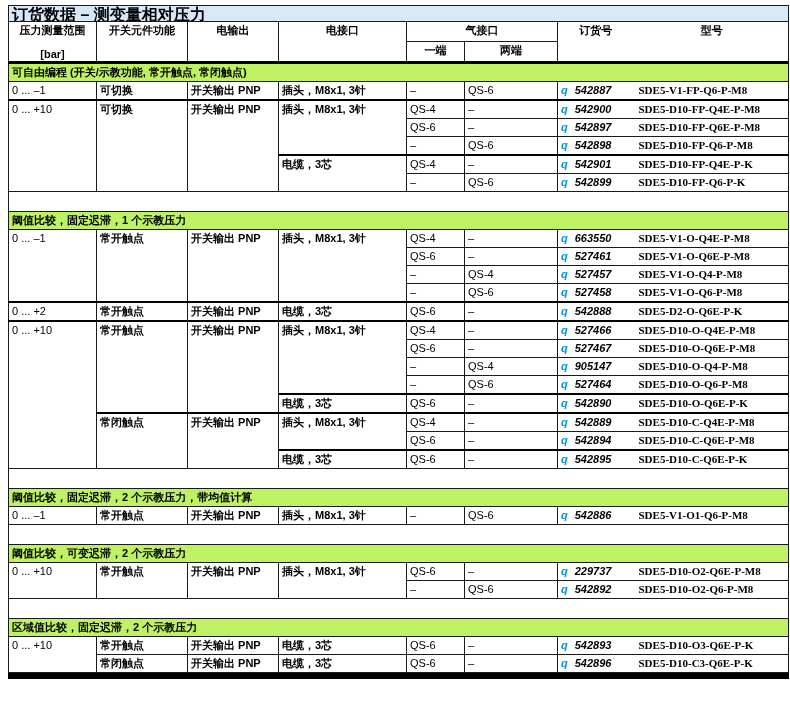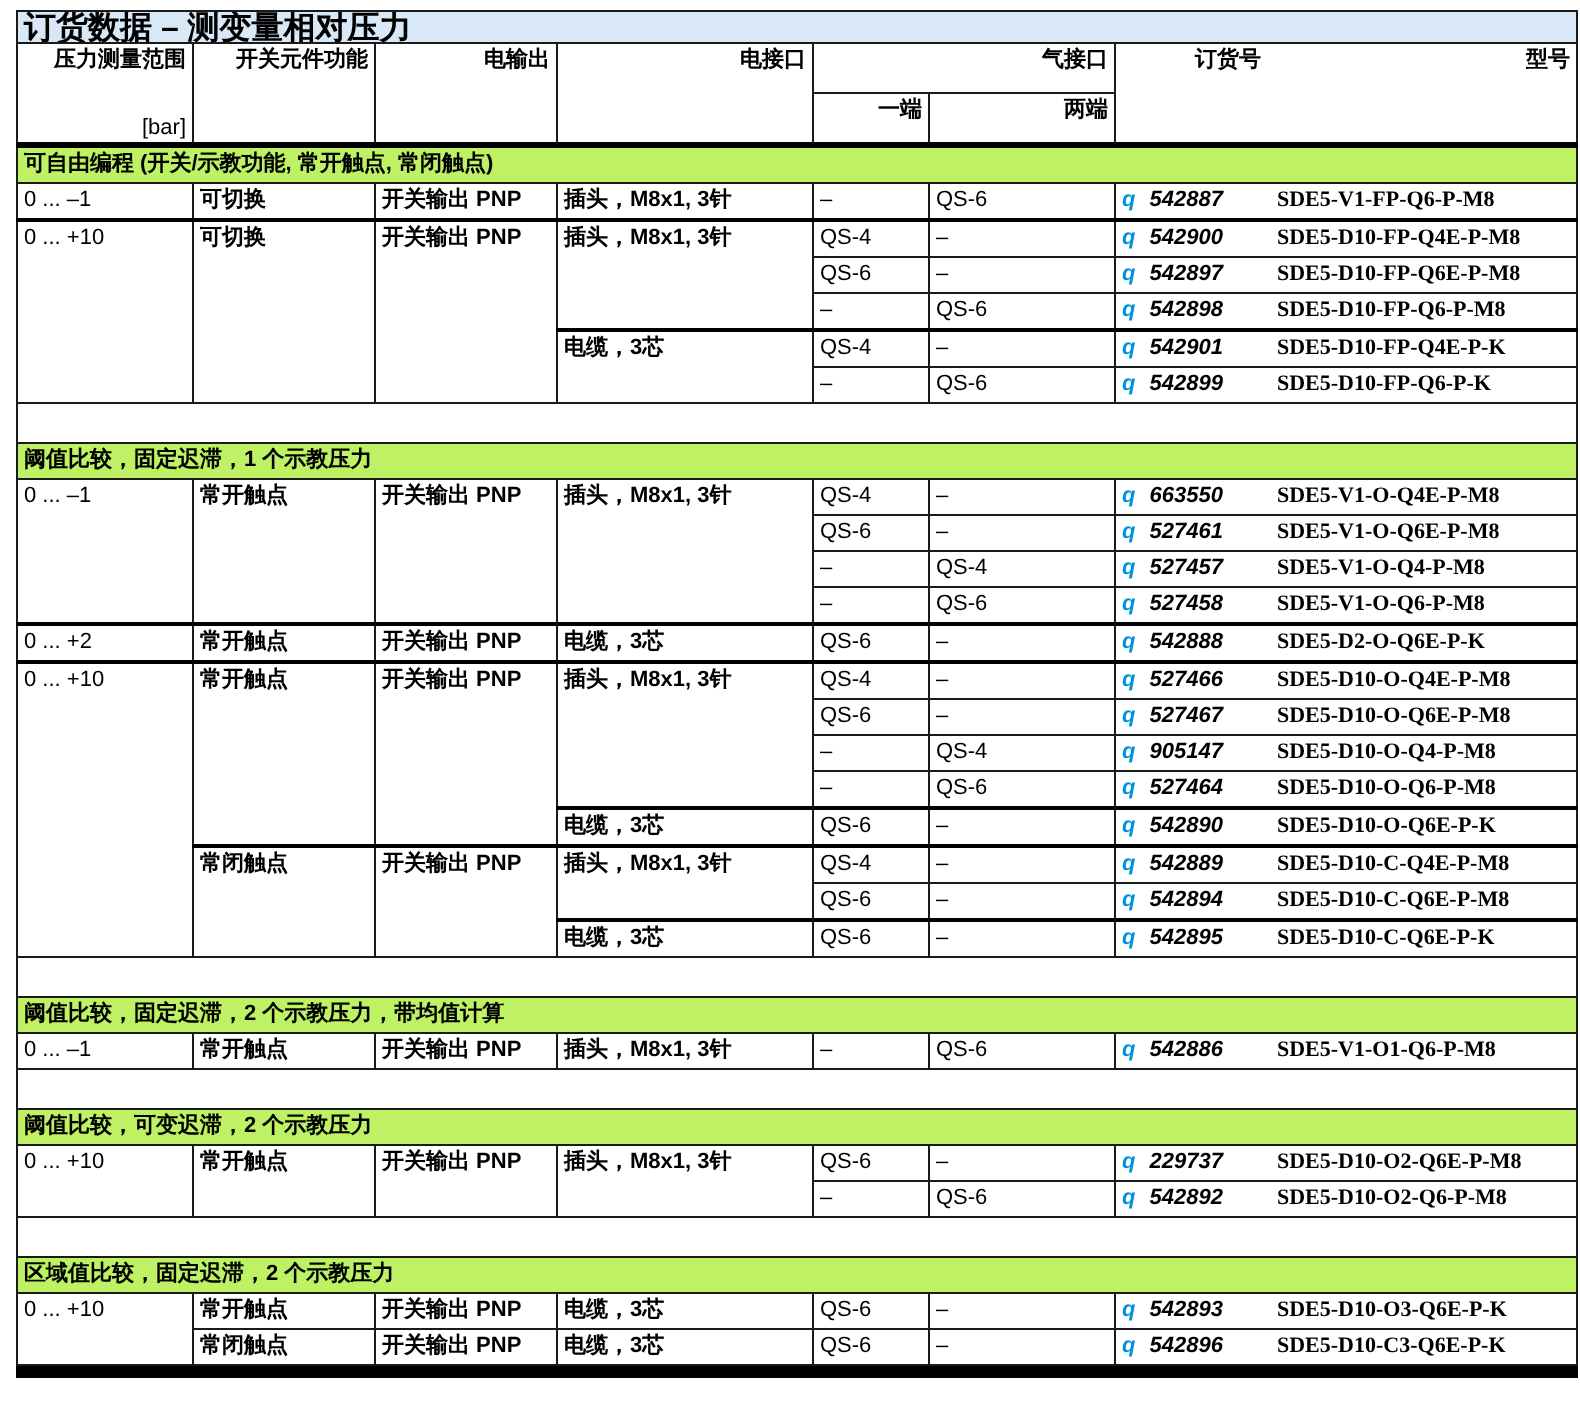--- a/index.html
+++ b/index.html
@@ -3,23 +3,23 @@
 <meta charset="utf-8">
 <style>
   html,body{margin:0;padding:0;background:#fff;width:790px;font-family:"Liberation Sans","DejaVu Sans",sans-serif;}
   .page{padding:5px 0 0 8px;}
   .title{margin:2px 0 6px 2px;font-size:16px;font-weight:bold;color:#000;}
   .title .qlogo{color:#0095DB;font-size:18px;font-weight:bold;margin-right:6px;}
   table.tbl{border-collapse:collapse;table-layout:fixed;width:780px;}
   .tbl td,.tbl th{border:1px solid #1a1a1a;font-size:11px;color:#000;padding:2px 3px 0 3px;
     vertical-align:top;overflow:hidden;white-space:nowrap;line-height:13px;height:15px;}
   .hbar td{background:#D9E8F6;font-weight:bold;font-size:16px;height:13px;}
-  thead th{font-weight:bold;text-align:right;font-size:11px;}
+  thead th{font-weight:bold;text-align:center;font-size:11px;}
   .hb{border-bottom:3px solid #000 !important;}
-  .unit{font-weight:normal;margin-top:21px;}
+  .unit{font-weight:bold;margin-top:11px;}
   .sec{background:#bef264;font-weight:bold;height:13px;}
   .spacer td{height:17px;border-top:1px solid #1a1a1a;border-bottom:1px solid #1a1a1a;}
   td.g{border-top:2px solid #000;}
   td.c2,td.c3,td.c4,td.c8{font-weight:bold;}
   td.c7{border-right:none;font-style:italic;}
   td.c8{border-left:none;padding-left:5px;font-family:Liberation Serif, serif;}
   .q{color:#0095DB;font-weight:bold;margin-right:7px;}
   .num{font-weight:bold;}
   td.bar{background:#000;height:5px;padding:0;border:1px solid #000;}
 </style>

